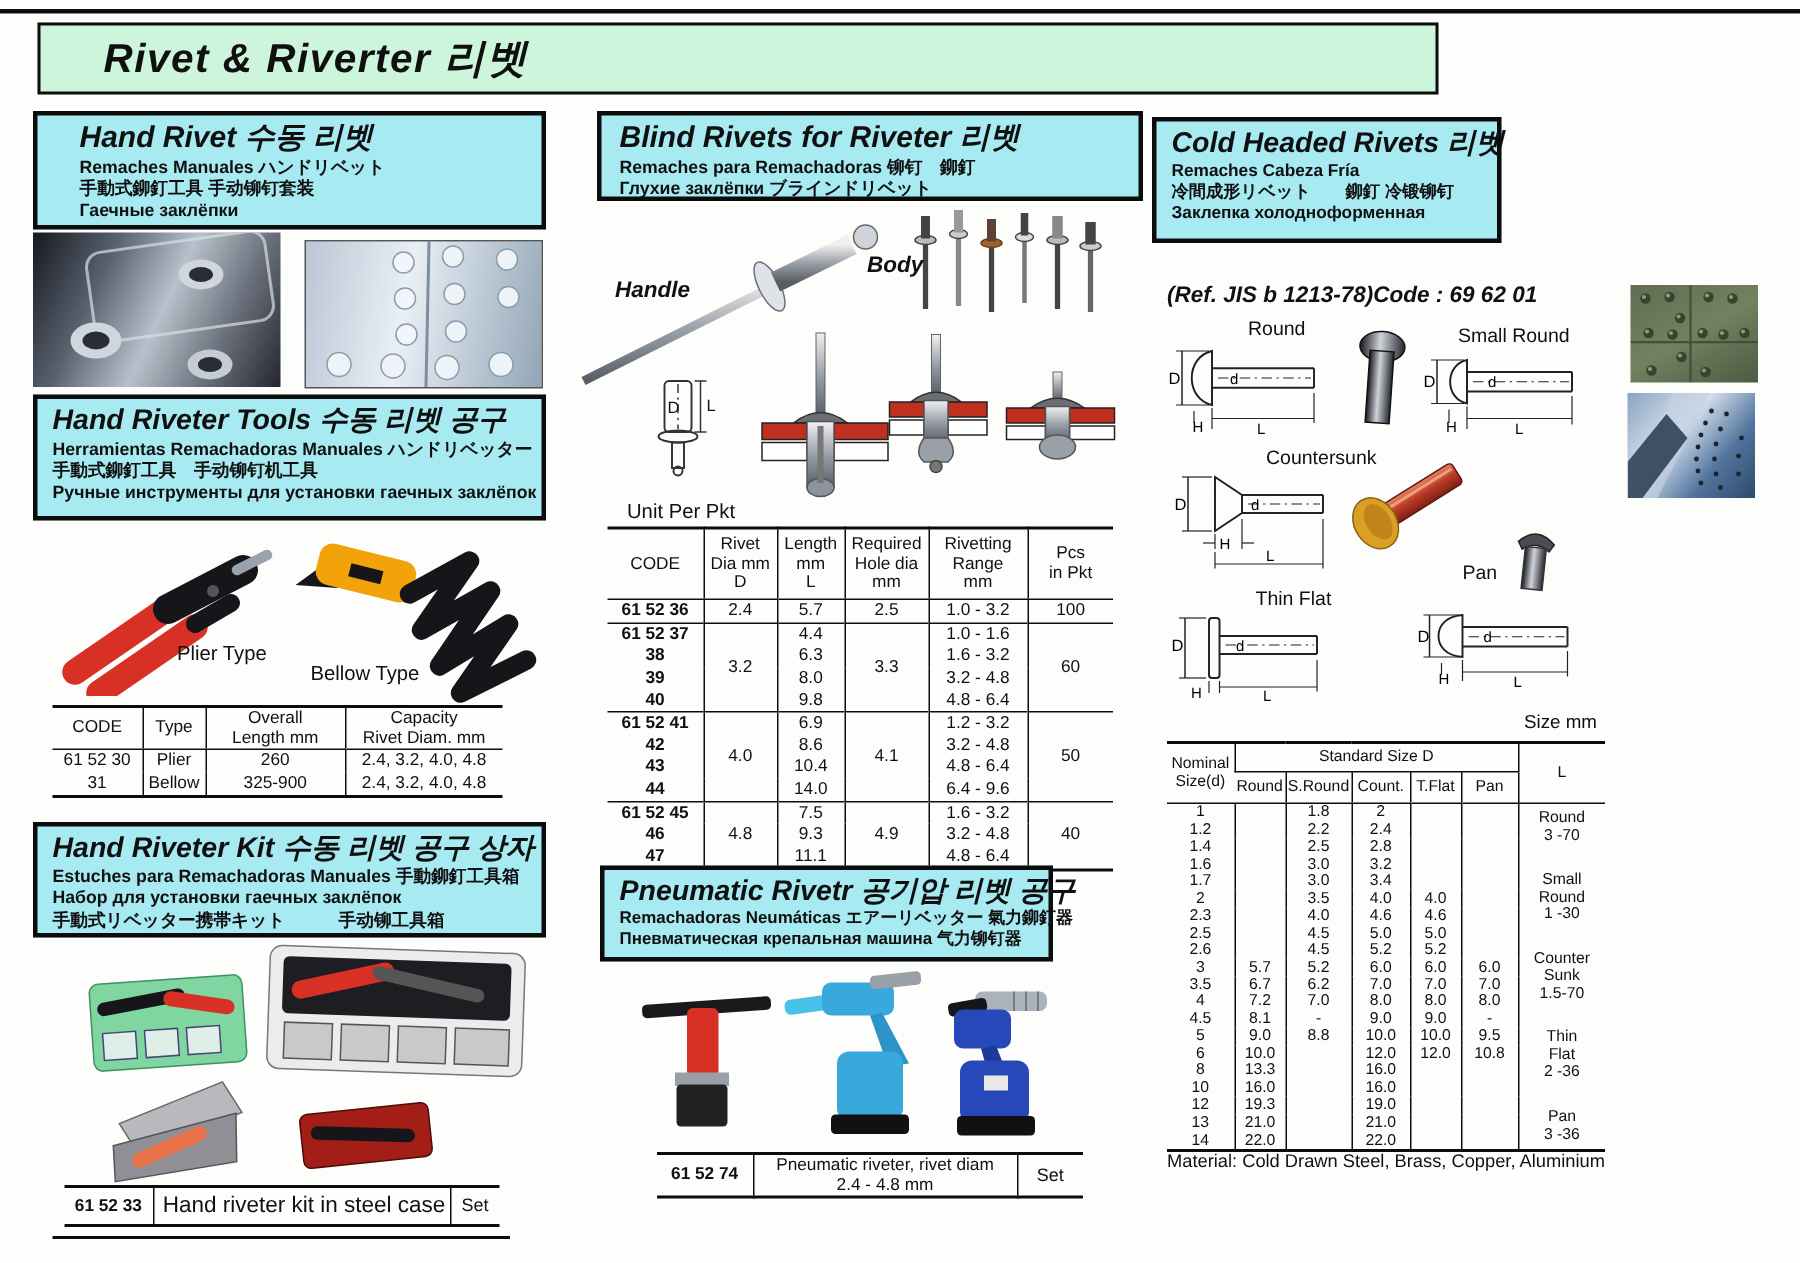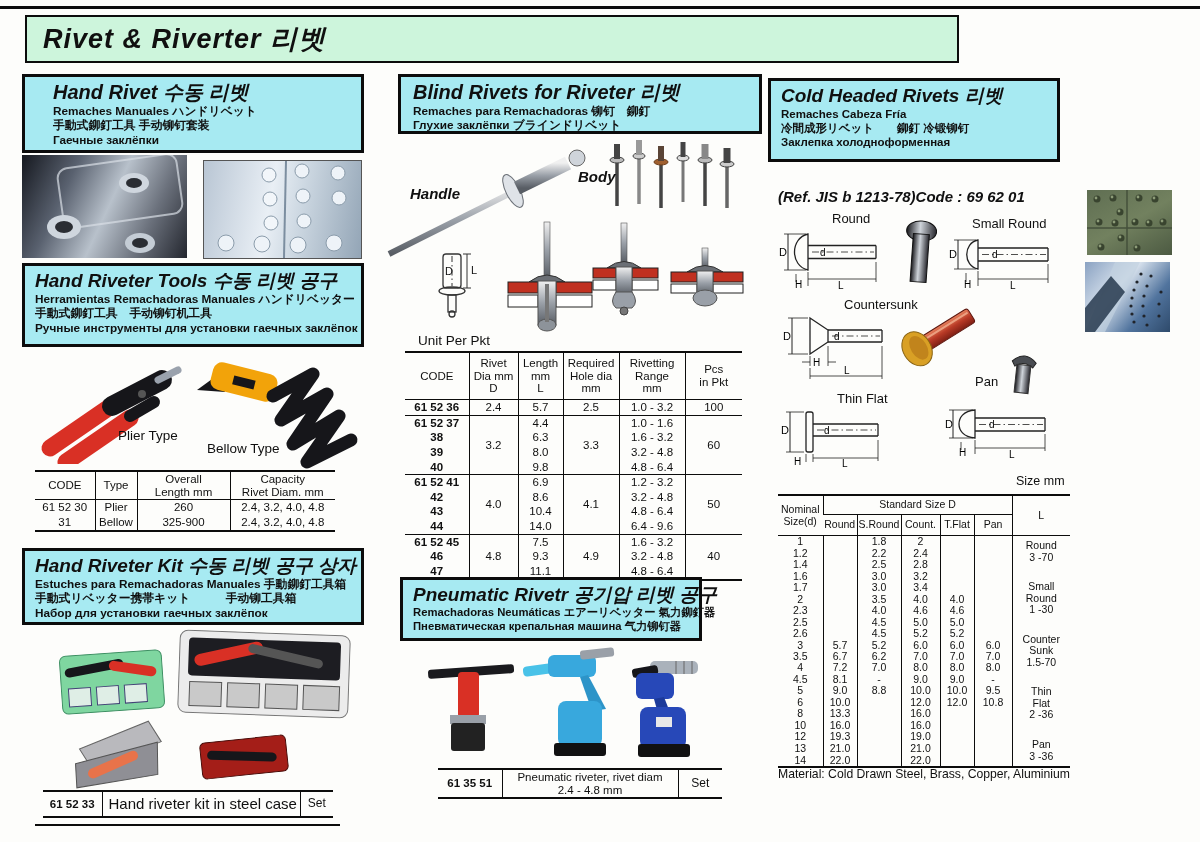--- a/index.html
+++ b/index.html
@@ -2,21 +2,21 @@
 <html style="--title_bg: #cdf5dc; --section_bg: #a7eaf2; --plate_red: #c03020; --tool_red: #d93025; --tool_orange: #f2a30a; --steel_blue: #38a8dd; --navy_blue: #2748b8;"><head>
 <meta charset="utf-8">
 <style>
   html,body{margin:0;padding:0;background:#888;}
   #canvas{position:relative;width:1200px;height:842px;background:#fdfdfb;overflow:hidden;
           font-family:"Liberation Sans",sans-serif;color:#101010;}
   .abs{position:absolute;}
   .rule{background:#0c0c0c;}
   
   .titlebox{background:var(--title_bg);border:2px solid #0c0c0c;display:flex;align-items:center;}
-  .main-title{font-size:27px;font-weight:bold;font-style:italic;padding-left:16px;letter-spacing:1px;}
+  .main-title{font-size:27px;font-weight:bold;font-style:italic;padding-left:42px;letter-spacing:1px;}
   .secbox{background:var(--section_bg);border:3px solid #0c0c0c;box-sizing:border-box;padding-top:4px;}
   .sec-title{font-weight:bold;font-style:italic;font-size:20px;line-height:1.15;white-space:nowrap;}
   .sec-title.small{font-size:19px;}
   .sec-line{font-size:11.8px;font-weight:bold;line-height:1.22;white-space:nowrap;}
   
   table.scan{border-collapse:collapse;table-layout:fixed;border-top:2px solid #0c0c0c;border-bottom:2px solid #0c0c0c;}
   table.scan th,table.scan td{border-left:1.6px solid #0c0c0c;padding:1px 2px;text-align:center;vertical-align:middle;
        font-size:11.5px;line-height:1.1;white-space:pre-line;}
   table.scan th{border-bottom:1.6px solid #0c0c0c;font-weight:normal;}
   table.scan th:first-child,table.scan td:first-child{border-left:none;}
@@ -135,22 +135,22 @@
         <td>Bellow</td>
         <td>325-900</td>
         <td>2.4, 3.2, 4.0, 4.8</td>
       </tr>
     </tbody>
   </table>
 
   <div class="abs secbox" style="left:22px;top:548px;width:342px;height:77px;padding-left:10px;">
     <div class="sec-title small">Hand Riveter Kit 수동 리벳 공구 상자</div>
     <div class="sec-line">Estuches para Remachadoras Manuales  手動鉚釘工具箱</div>
+    <div class="sec-line">Набор для установки гаечных заклёпок</div>
     <div class="sec-line">手動式リベッター携帯キット　　　手动铆工具箱</div>
-    <div class="sec-line">Набор для установки гаечных заклёпок</div>
   </div>
 
   <svg class="abs" style="left:60px;top:652px;transform:rotate(-4deg);" width="104" height="60">
     <rect x="1" y="1" width="102" height="58" rx="6" fill="#7fd6a0" stroke="#3e8f63"></rect>
     <rect x="8" y="34" width="22" height="18" fill="#dfeee6" stroke="#447"></rect>
     <rect x="36" y="34" width="22" height="18" fill="#dfeee6" stroke="#447"></rect>
     <rect x="64" y="34" width="22" height="18" fill="#dfeee6" stroke="#447"></rect>
     <line x1="10" y1="18" x2="60" y2="12" stroke="#16161a" stroke-width="9" stroke-linecap="round"></line>
     <line x1="55" y1="14" x2="92" y2="22" style="stroke:var(--tool_red)" stroke-width="10" stroke-linecap="round"></line>
   </svg>
@@ -436,29 +436,29 @@
   </svg>
 
   <table class="scan abs" style="left:438px;top:768px;width:284px;height:30px;">
     <colgroup>
         <col style="width:64px">
         <col style="width:176px">
         <col style="width:44px">
       </colgroup>
     <tbody>
         <tr>
-      <td style="font-weight:bold;">61 35 51</td>
+      <td style="font-weight:bold;">61 52 74</td>
       <td style="font-size:11.5px;">Pneumatic riveter, rivet diam
 2.4 - 4.8 mm</td>
       <td style="font-size:12px;">Set</td>
     </tr>
       </tbody>
   </table>
 
-  <div class="abs secbox" style="left:768px;top:78px;width:292px;height:84px;padding-left:10px;">
+  <div class="abs secbox" style="left:768px;top:78px;width:233px;height:84px;padding-left:10px;">
     <div class="sec-title small">Cold Headed Rivets    리벳</div>
     <div class="sec-line" style="font-size:11.5px;">Remaches Cabeza Fría</div>
     <div class="sec-line" style="font-size:11.5px;">冷間成形リベット　　鉚釘 冷锻铆钉</div>
     <div class="sec-line" style="font-size:11.5px;">Заклепка холодноформенная</div>
   </div>
 
   <div class="abs ref-line" style="left:778px;top:188px;">
     <span>(Ref. JIS b 1213-78)</span>
     <span>Code : 69 62 01</span>
   </div>

